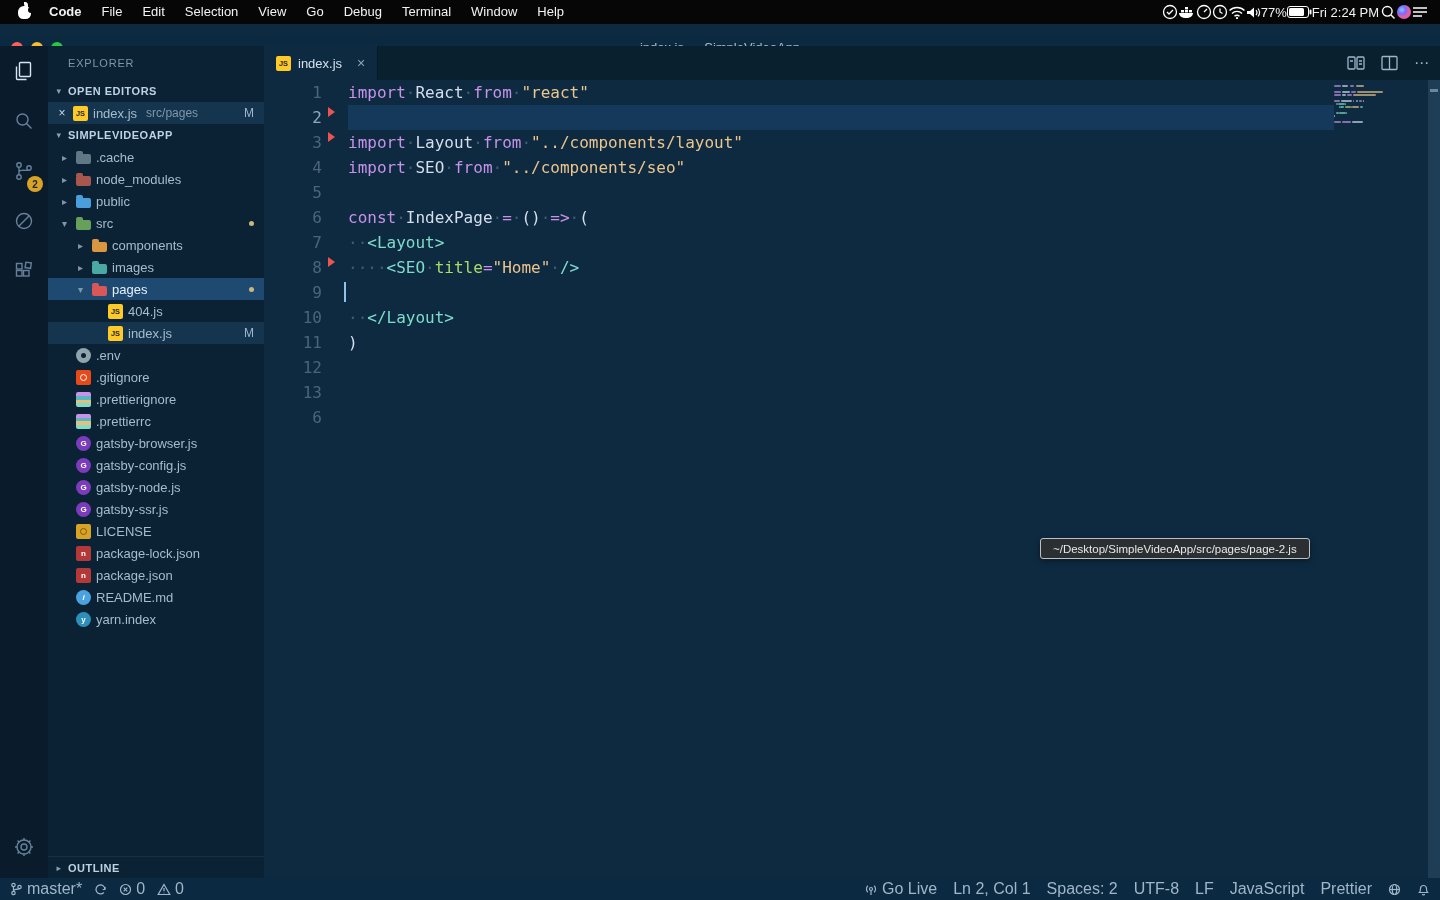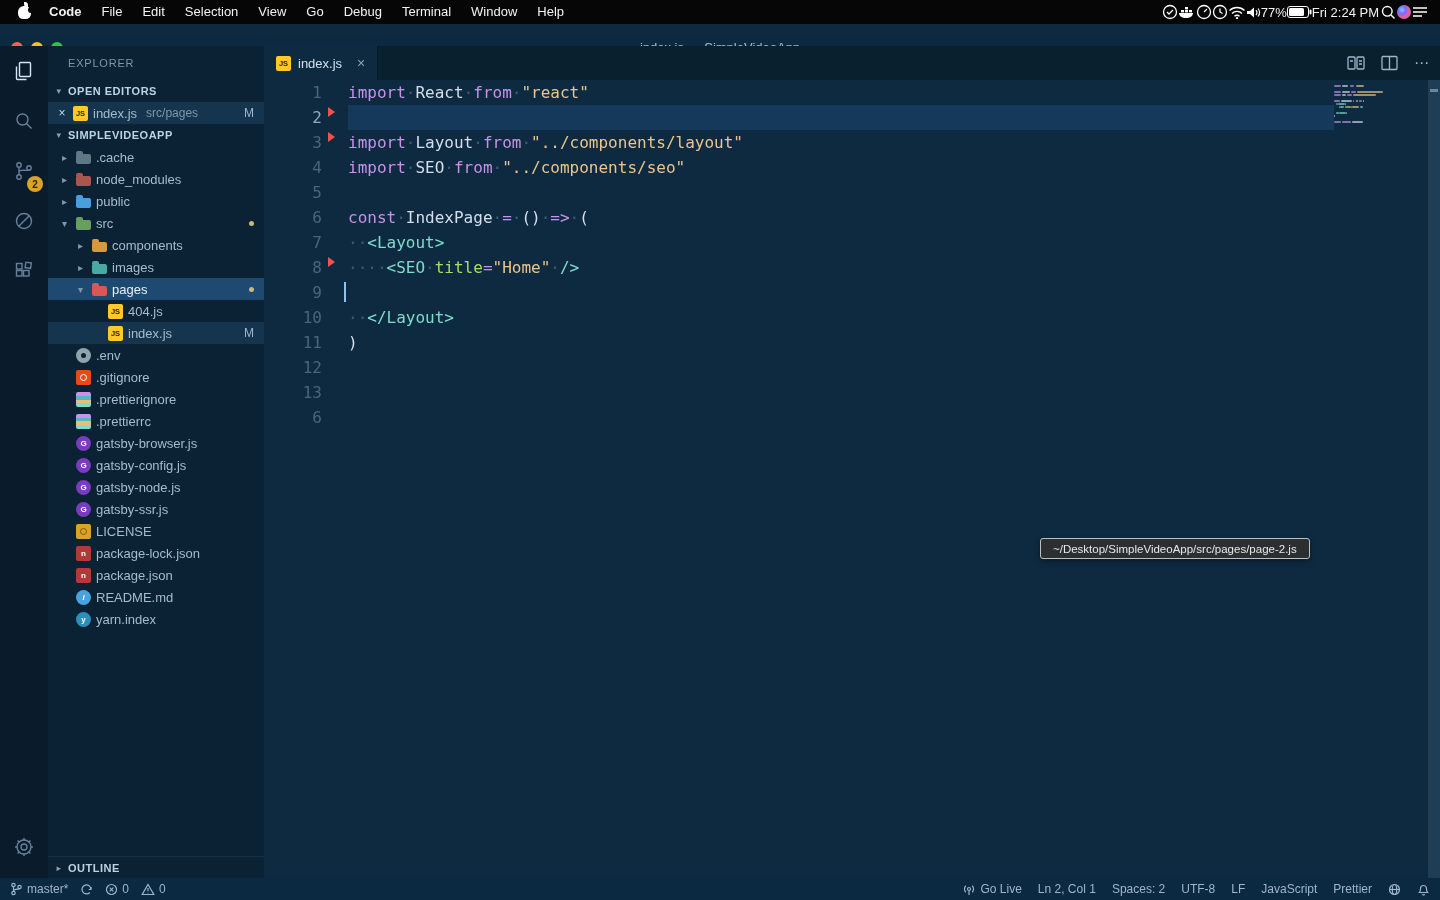--- a/index.html
+++ b/index.html
@@ -106,21 +106,21 @@
   .mm-seg { height:2px; border-radius:1px; }
   .overview { position:absolute; top:0; right:0; bottom:0; width:12px; background:rgba(125,165,195,.16); }
   .overview-mark { position:absolute; top:9px; left:2px; right:2px; height:3px; background:rgba(180,210,235,.5); }
 
   .drag-tooltip { position:absolute; left:776px; top:492px; height:21px; display:flex; align-items:center;
     background:#2b2f31; border:1px solid #bfbfbf; border-radius:3px; padding:0 12px;
     color:#e8e8e8; font-size:11.5px; white-space:nowrap; box-shadow:0 2px 6px rgba(0,0,0,.4); }
 
   
   .statusbar { position:absolute; bottom:0; left:0; width:1440px; height:22px; background:var(--statusbar-bg);
-    display:flex; align-items:center; padding:0 10px; color:var(--text-ui); font-size:12px; }
+    display:flex; align-items:center; padding:0 10px; color:var(--text-ui); font-size:16px; }
   .sb-item { display:flex; align-items:center; gap:4px; margin-right:12px; }
   .sb-right { margin-left:auto; display:flex; align-items:center; gap:16px; }
   .sb-right .sb-item { margin-right:0; }
   .statusbar svg { stroke:var(--text-ui); fill:none; stroke-width:1.2; display:block; }
 </style>
 </head>
 <body>
 
 <div class="page">
 

